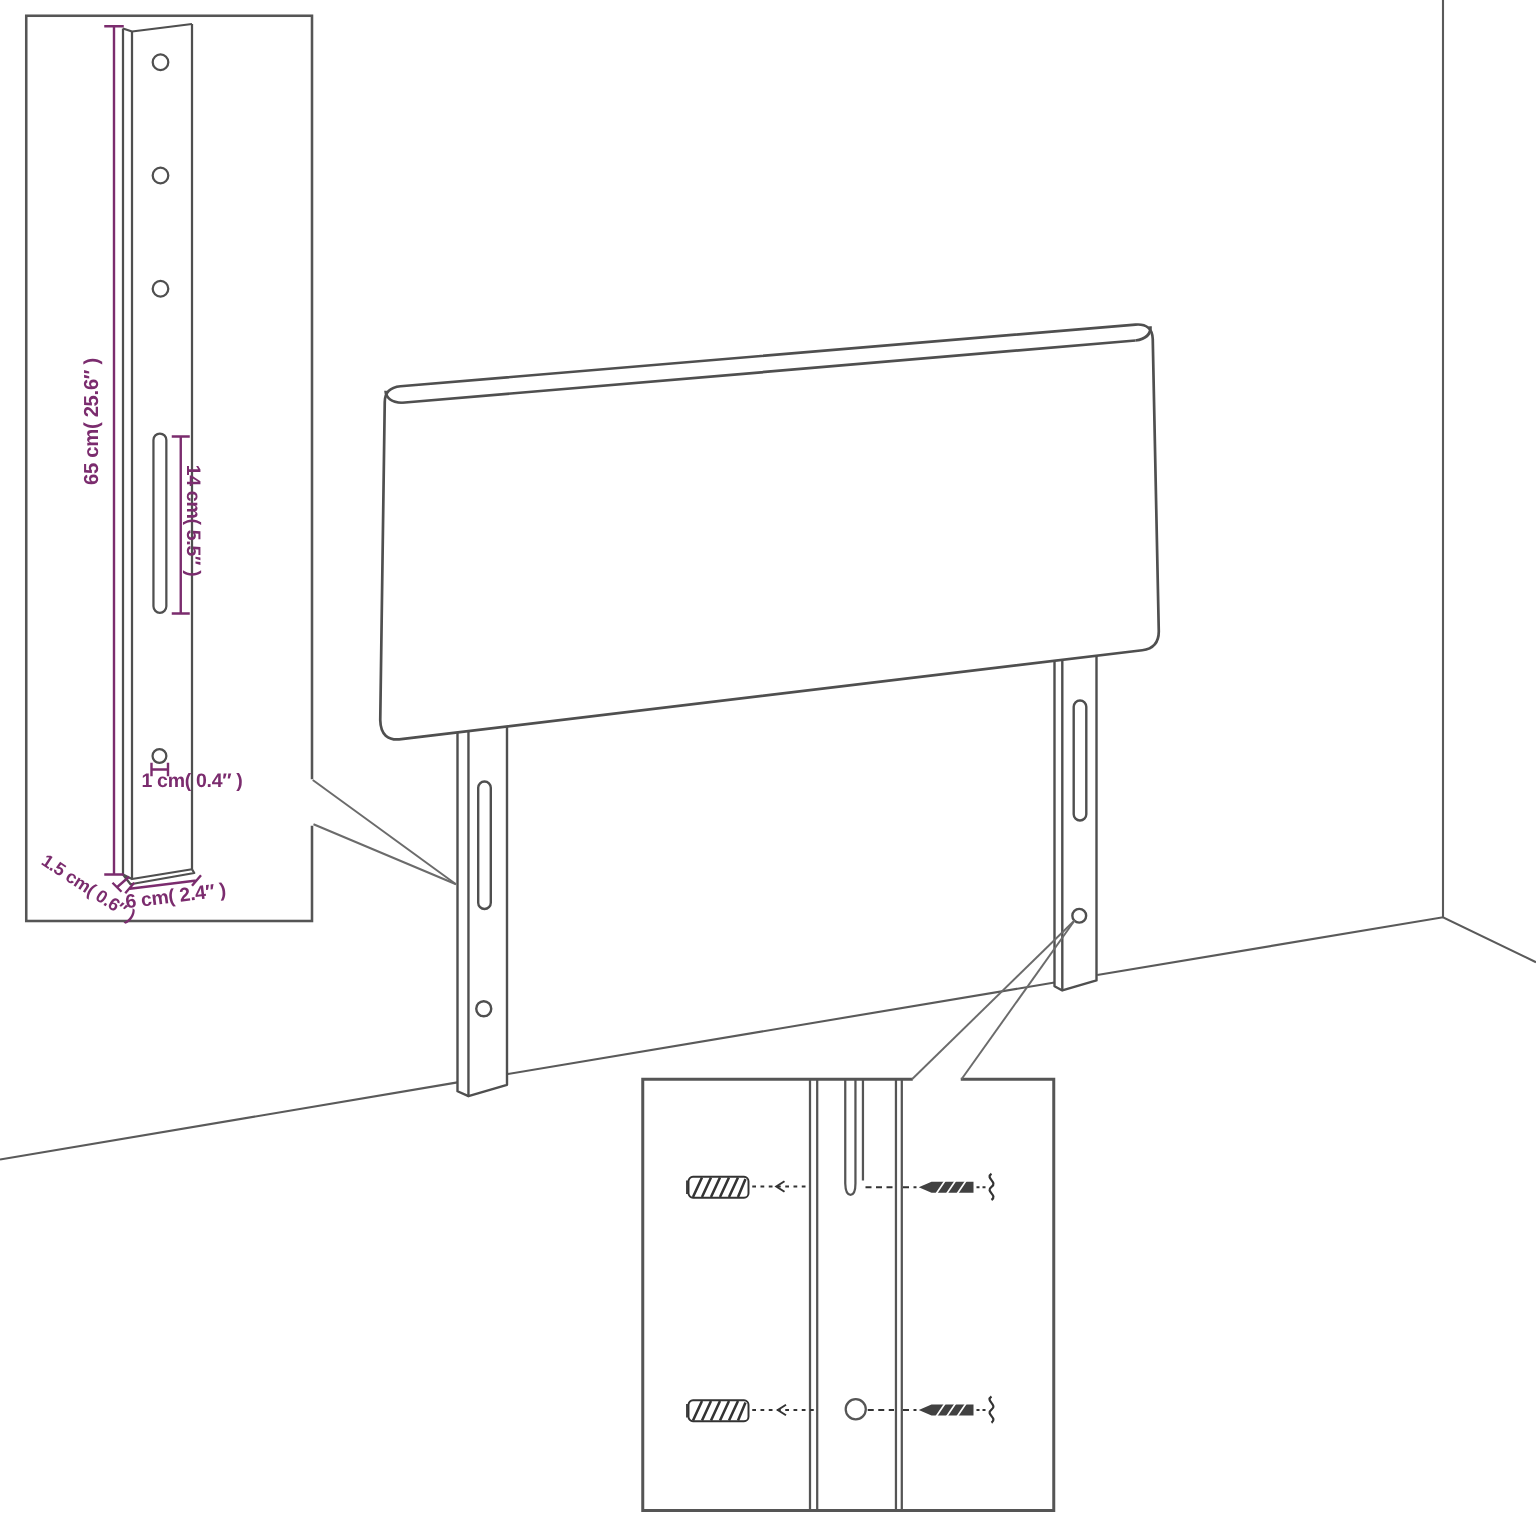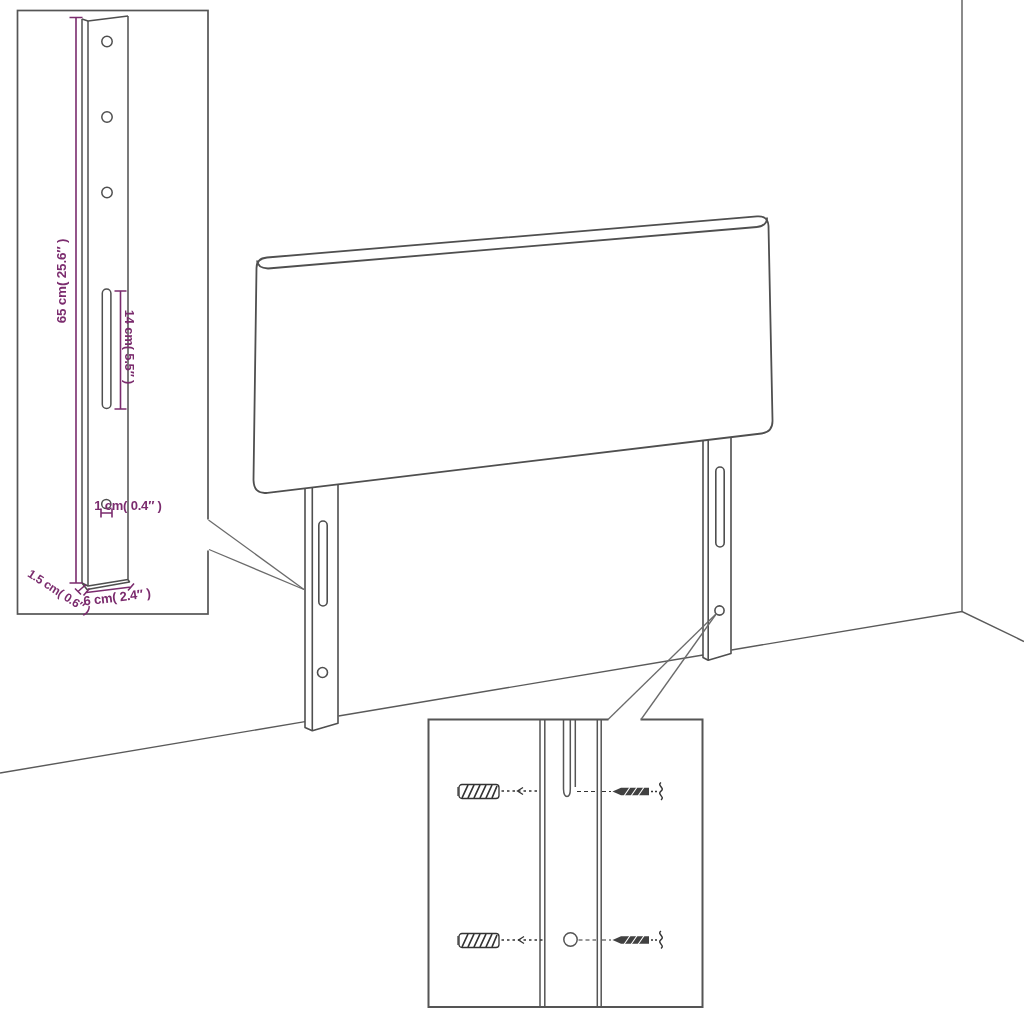--- a/index.html
+++ b/index.html
@@ -154,18 +154,18 @@
     <g stroke="#6b6b6b" stroke-width="1.3" fill="none">
       <path d="M716.5,613.5 L608,719.5"></path>
       <path d="M716.5,613.5 L641,719.5"></path>
     </g>
   </svg>
 
   <div class="dim-label" style="left:61px; top:281px; --rot:-90deg; font-size:13.5px;">65 cm( 25.6″ )</div>
 
   <div class="dim-label" style="left:129px; top:347px; --rot:90deg;">14 cm( 5.5″ )</div>
 
-  <div class="dim-label" style="left:128px; top:505px;">1 cm( 0.4″ )</div>
+  <div class="dim-label" style="left:128px; top:520px;">1 cm( 0.4″ )</div>
 
   <div class="dim-label" style="left:59px; top:592px; --rot:33deg; font-size:12px;">1.5 cm( 0.6″ )</div>
 
   <div class="dim-label" style="left:117px; top:597px; --rot:-7deg;">6 cm( 2.4″ )</div>
 </div>
 
 </body></html>

